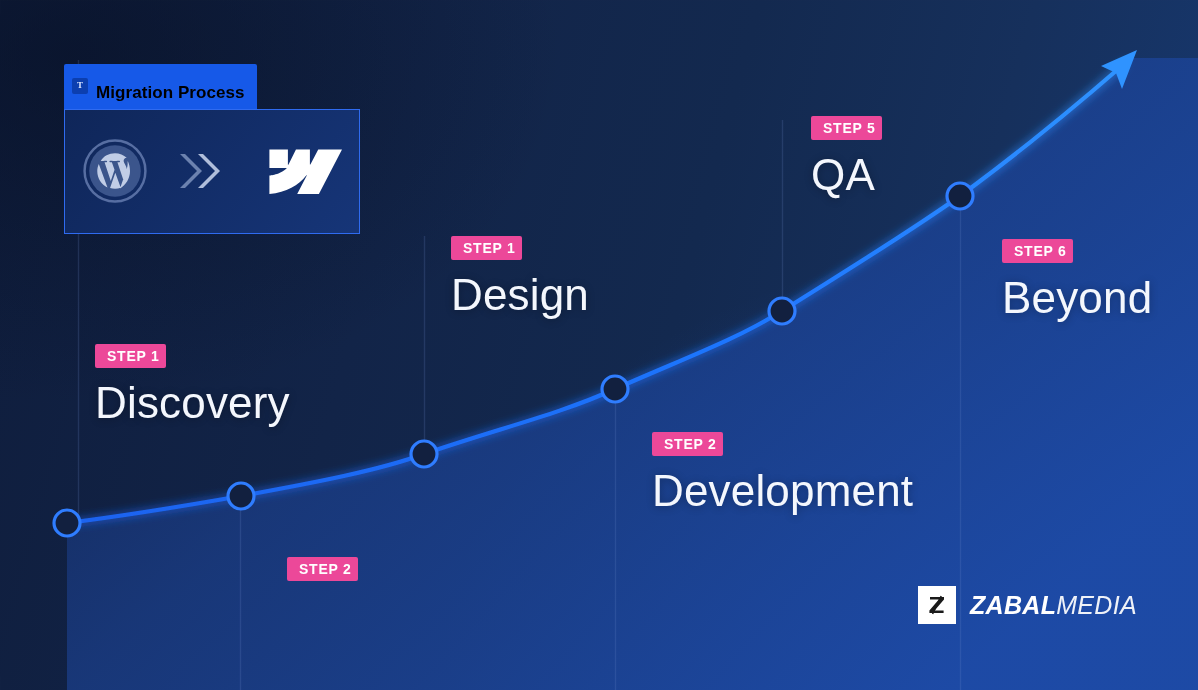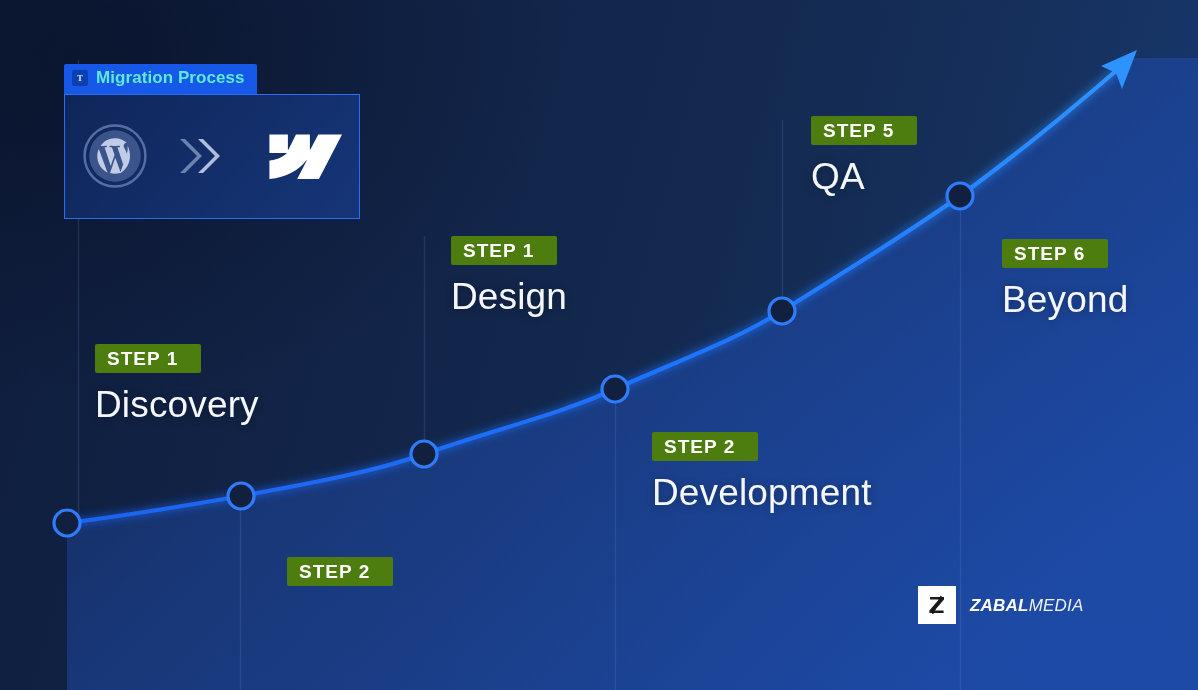--- a/index.html
+++ b/index.html
@@ -49,33 +49,33 @@
     width: 1198px; height: 690px;
   }
 
   
   .step {
     position: absolute;
     white-space: nowrap;
   }
   .step-badge {
     display: inline-block;
-    background: #4d7c0f;
+    background: #ec4899;
     color: #ffffff;
-    font-size: 19px;
+    font-size: 14px;
     font-weight: bold;
     letter-spacing: .055em;
-    padding: 5px 23px 5px 12px;
+    padding: 5px 6px 5px 12px;
     line-height: 1;
     border-radius: 2px;
   }
   .step-title {
     display: block;
     color: #f4f7fd;
-    font-size: 37px;
+    font-size: 44px;
     font-weight: 400;
     letter-spacing: .004em;
     margin-top: 13px;
     line-height: 1;
     text-shadow: 0 1px 8px rgba(0,0,0,.30);
   }
 
   
   .card-wrap { position: absolute; left: 64px; top: 64px; }
   .card-label {
@@ -93,25 +93,26 @@
     display: inline-flex;
     align-items: center;
     justify-content: center;
     color: #dbe6ff;
     font-size: 9px;
     font-weight: bold;
     line-height: 1;
     font-family: "Liberation Serif", serif;
   }
   .card-label-text {
-    color: #5eead4;
+    color: #000000;
     font-size: 17px;
     font-weight: bold;
     letter-spacing: .004em;
     line-height: 1.1;
+    margin-top: 15px;
   }
   .card-body {
     width: 296px;
     height: 125px;
     background: linear-gradient(135deg, #123徒 0%, #13306e 100%);
     background: linear-gradient(128deg, #0f2659 0%, #163578 100%);
     border: 1.5px solid #2f6bf0;
     box-sizing: border-box;
     display: flex;
     align-items: center;
@@ -129,21 +130,21 @@
   }
   .logo-mark {
     width: 38px; height: 38px;
     background: #ffffff;
     display: flex;
     align-items: center;
     justify-content: center;
   }
   .logo-word {
     color: #ffffff;
-    font-size: 17px;
+    font-size: 25px;
     letter-spacing: .012em;
     line-height: 1;
   }
   .logo-word .b { font-weight: bold; font-style: italic; }
   .logo-word .l { font-weight: 300; font-style: italic; opacity: .93; }
 </style>
 </head>
 <body>
 
 <div id="stage">

